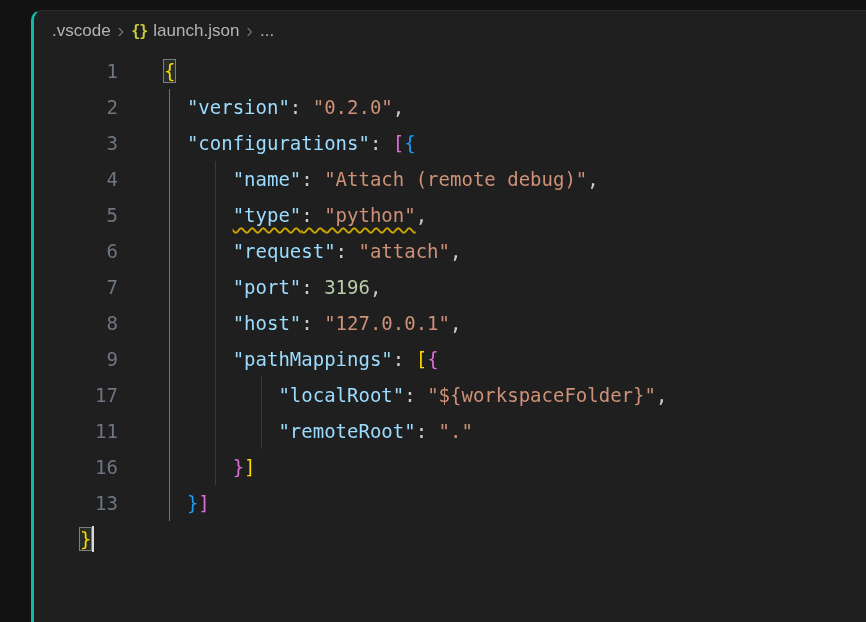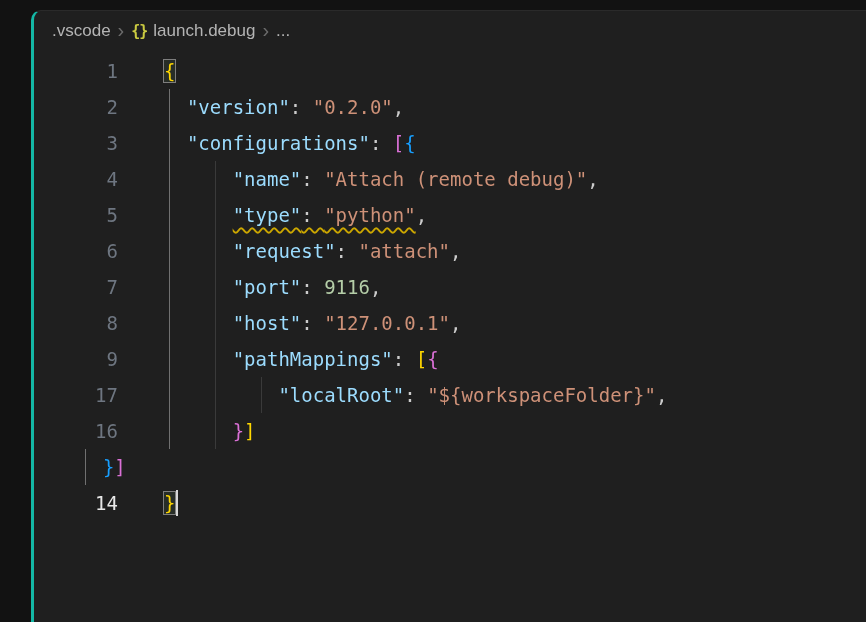--- a/index.html
+++ b/index.html
@@ -59,21 +59,21 @@
 </head>
 <body>
 
 <div class="editor-panel">
 
   <div class="breadcrumb">
     <span class="crumb">.vscode</span>
     <span class="crumb-sep">›</span>
     <span class="crumb">
       <span class="json-icon">{}</span>
-      <span>launch.debug</span>
+      <span>launch.json</span>
     </span>
     <span class="crumb-sep">›</span>
     <span class="crumb">...</span>
   </div>
 
   <div class="lines">
       <div class="line-row">
         <div class="gutter">1</div>
         <div class="code"><span></span><span class="tk-b1 match">{</span></div>
       </div>
@@ -92,40 +92,44 @@
       <div class="line-row">
         <div class="gutter">5</div>
         <div class="code"><i class="guide active" style="left: calc(0.45ch);"></i><i class="guide" style="left: calc(4.45ch);"></i><span>      </span><span class="squiggle"><span class="tk-key">"type"</span><span class="tk-pun">: </span><span class="tk-str">"python"</span></span><span class="tk-pun">,</span></div>
       </div>
       <div class="line-row">
         <div class="gutter">6</div>
         <div class="code"><i class="guide active" style="left: calc(0.45ch);"></i><i class="guide" style="left: calc(4.45ch);"></i><span>      </span><span class="tk-key">"request"</span><span class="tk-pun">: </span><span class="tk-str">"attach"</span><span class="tk-pun">,</span></div>
       </div>
       <div class="line-row">
         <div class="gutter">7</div>
-        <div class="code"><i class="guide active" style="left: calc(0.45ch);"></i><i class="guide" style="left: calc(4.45ch);"></i><span>      </span><span class="tk-key">"port"</span><span class="tk-pun">: </span><span class="tk-num">9116</span><span class="tk-pun">,</span></div>
+        <div class="code"><i class="guide active" style="left: calc(0.45ch);"></i><i class="guide" style="left: calc(4.45ch);"></i><span>      </span><span class="tk-key">"port"</span><span class="tk-pun">: </span><span class="tk-num">3196</span><span class="tk-pun">,</span></div>
       </div>
       <div class="line-row">
         <div class="gutter">8</div>
         <div class="code"><i class="guide active" style="left: calc(0.45ch);"></i><i class="guide" style="left: calc(4.45ch);"></i><span>      </span><span class="tk-key">"host"</span><span class="tk-pun">: </span><span class="tk-str">"127.0.0.1"</span><span class="tk-pun">,</span></div>
       </div>
       <div class="line-row">
         <div class="gutter">9</div>
         <div class="code"><i class="guide active" style="left: calc(0.45ch);"></i><i class="guide" style="left: calc(4.45ch);"></i><span>      </span><span class="tk-key">"pathMappings"</span><span class="tk-pun">: </span><span class="tk-b1">[</span><span class="tk-b2">{</span></div>
       </div>
       <div class="line-row">
         <div class="gutter">17</div>
         <div class="code"><i class="guide active" style="left: calc(0.45ch);"></i><i class="guide" style="left: calc(4.45ch);"></i><i class="guide" style="left: calc(8.45ch);"></i><span>          </span><span class="tk-key">"localRoot"</span><span class="tk-pun">: </span><span class="tk-str">"${workspaceFolder}"</span><span class="tk-pun">,</span></div>
       </div>
       <div class="line-row">
+        <div class="gutter">11</div>
+        <div class="code"><i class="guide active" style="left: calc(0.45ch);"></i><i class="guide" style="left: calc(4.45ch);"></i><i class="guide" style="left: calc(8.45ch);"></i><span>          </span><span class="tk-key">"remoteRoot"</span><span class="tk-pun">: </span><span class="tk-str">"."</span></div>
+      </div>
+      <div class="line-row">
         <div class="gutter">16</div>
         <div class="code"><i class="guide active" style="left: calc(0.45ch);"></i><i class="guide" style="left: calc(4.45ch);"></i><span>      </span><span class="tk-b2">}</span><span class="tk-b1">]</span></div>
       </div>
       <div class="line-row">
+        <div class="gutter">13</div>
         <div class="code"><i class="guide active" style="left: calc(0.45ch);"></i><span>  </span><span class="tk-b3">}</span><span class="tk-b2">]</span></div>
       </div>
       <div class="line-row">
-        <div class="gutter active">14</div>
         <div class="code"><span></span><span class="tk-b1 match">}</span><i class="cursor" style="left: calc(1ch + 1px);"></i></div>
       </div>
     </div>
 
 </div>
 
 </body></html>

